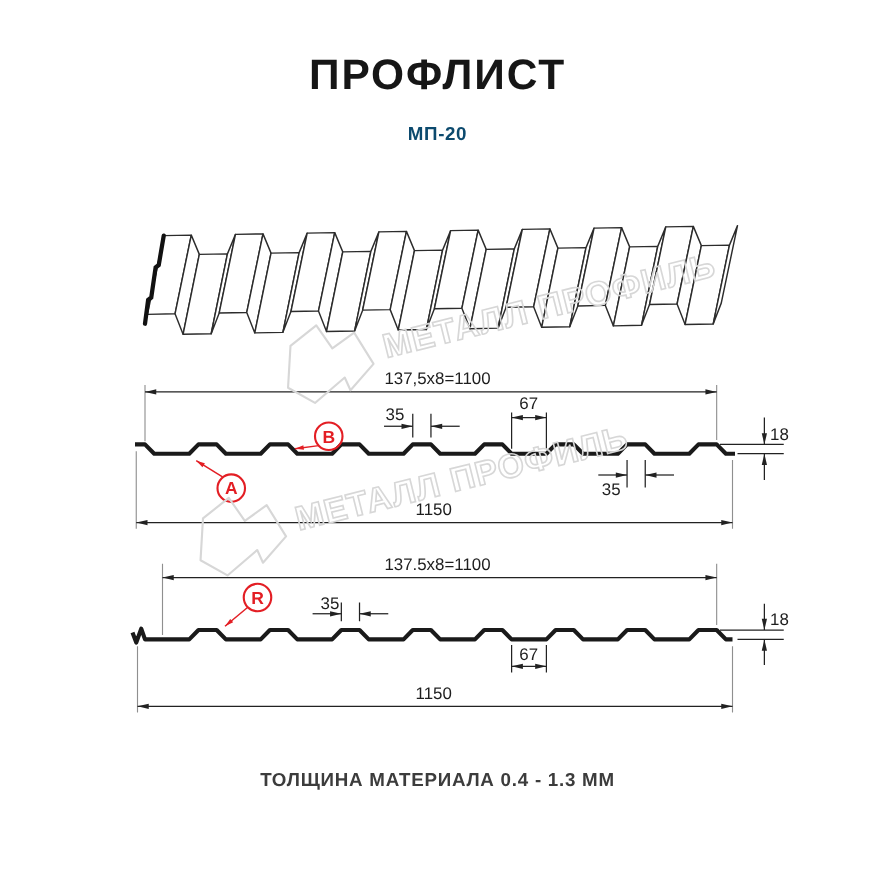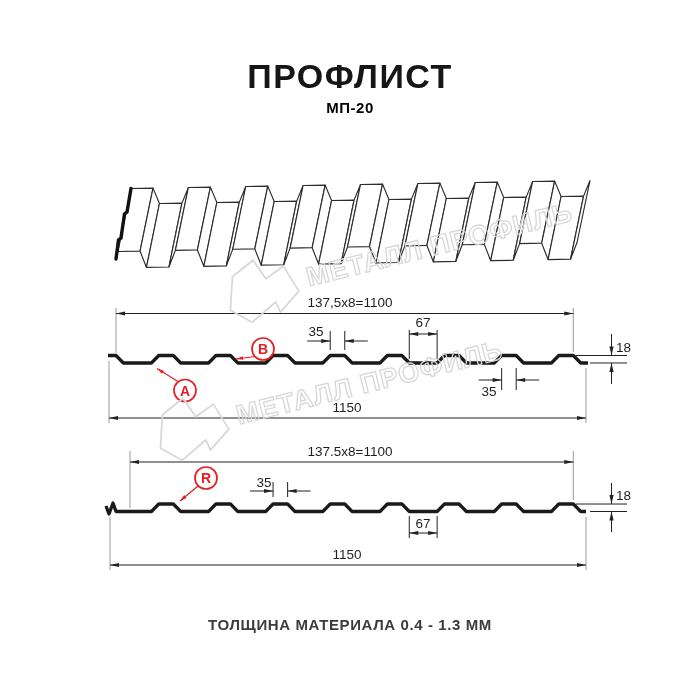--- a/index.html
+++ b/index.html
@@ -1,21 +1,21 @@
 <!DOCTYPE html>
 <html><head>
 <meta charset="utf-8">
 <style>
   html,body{margin:0;padding:0;background:#fff;}
   #stage{position:relative;width:700px;height:700px;background:#ffffff;overflow:hidden;
          font-family:"Liberation Sans", sans-serif;}
-  .title{position:absolute;left:0;top:57px;width:700px;text-align:center;
+  .title{position:absolute;left:0;top:41px;width:700px;text-align:center;
          font-size:34px;font-weight:bold;letter-spacing:1.5px;color:#161616;}
   .subtitle{position:absolute;left:0;top:99px;width:700px;text-align:center;
-         font-size:15px;font-weight:bold;letter-spacing:.5px;color:#000000;}
+         font-size:15px;font-weight:bold;letter-spacing:.5px;color:#0c4a6e;}
   .footer{position:absolute;left:0;top:616px;width:700px;text-align:center;
          font-size:15px;font-weight:600;letter-spacing:.6px;color:#3c3c3c;}
   svg{position:absolute;left:0;top:0;}
   text{font-family:"Liberation Sans", sans-serif;}
   .dimtext{font-size:13.5px;fill:#1e1e1e;}
   .lbltext{font-size:14px;font-weight:bold;fill:#e31e24;}
   .wmtext{font-size:27px;font-weight:bold;fill:none;stroke:#d7d7d7;stroke-width:1.3px;
           letter-spacing:1px;}
   .lblcirc{fill:none;stroke:#e31e24;stroke-width:1.7px;}
   .wmlogo{fill:none;stroke:#d7d7d7;stroke-width:1.7px;stroke-linejoin:round;}

